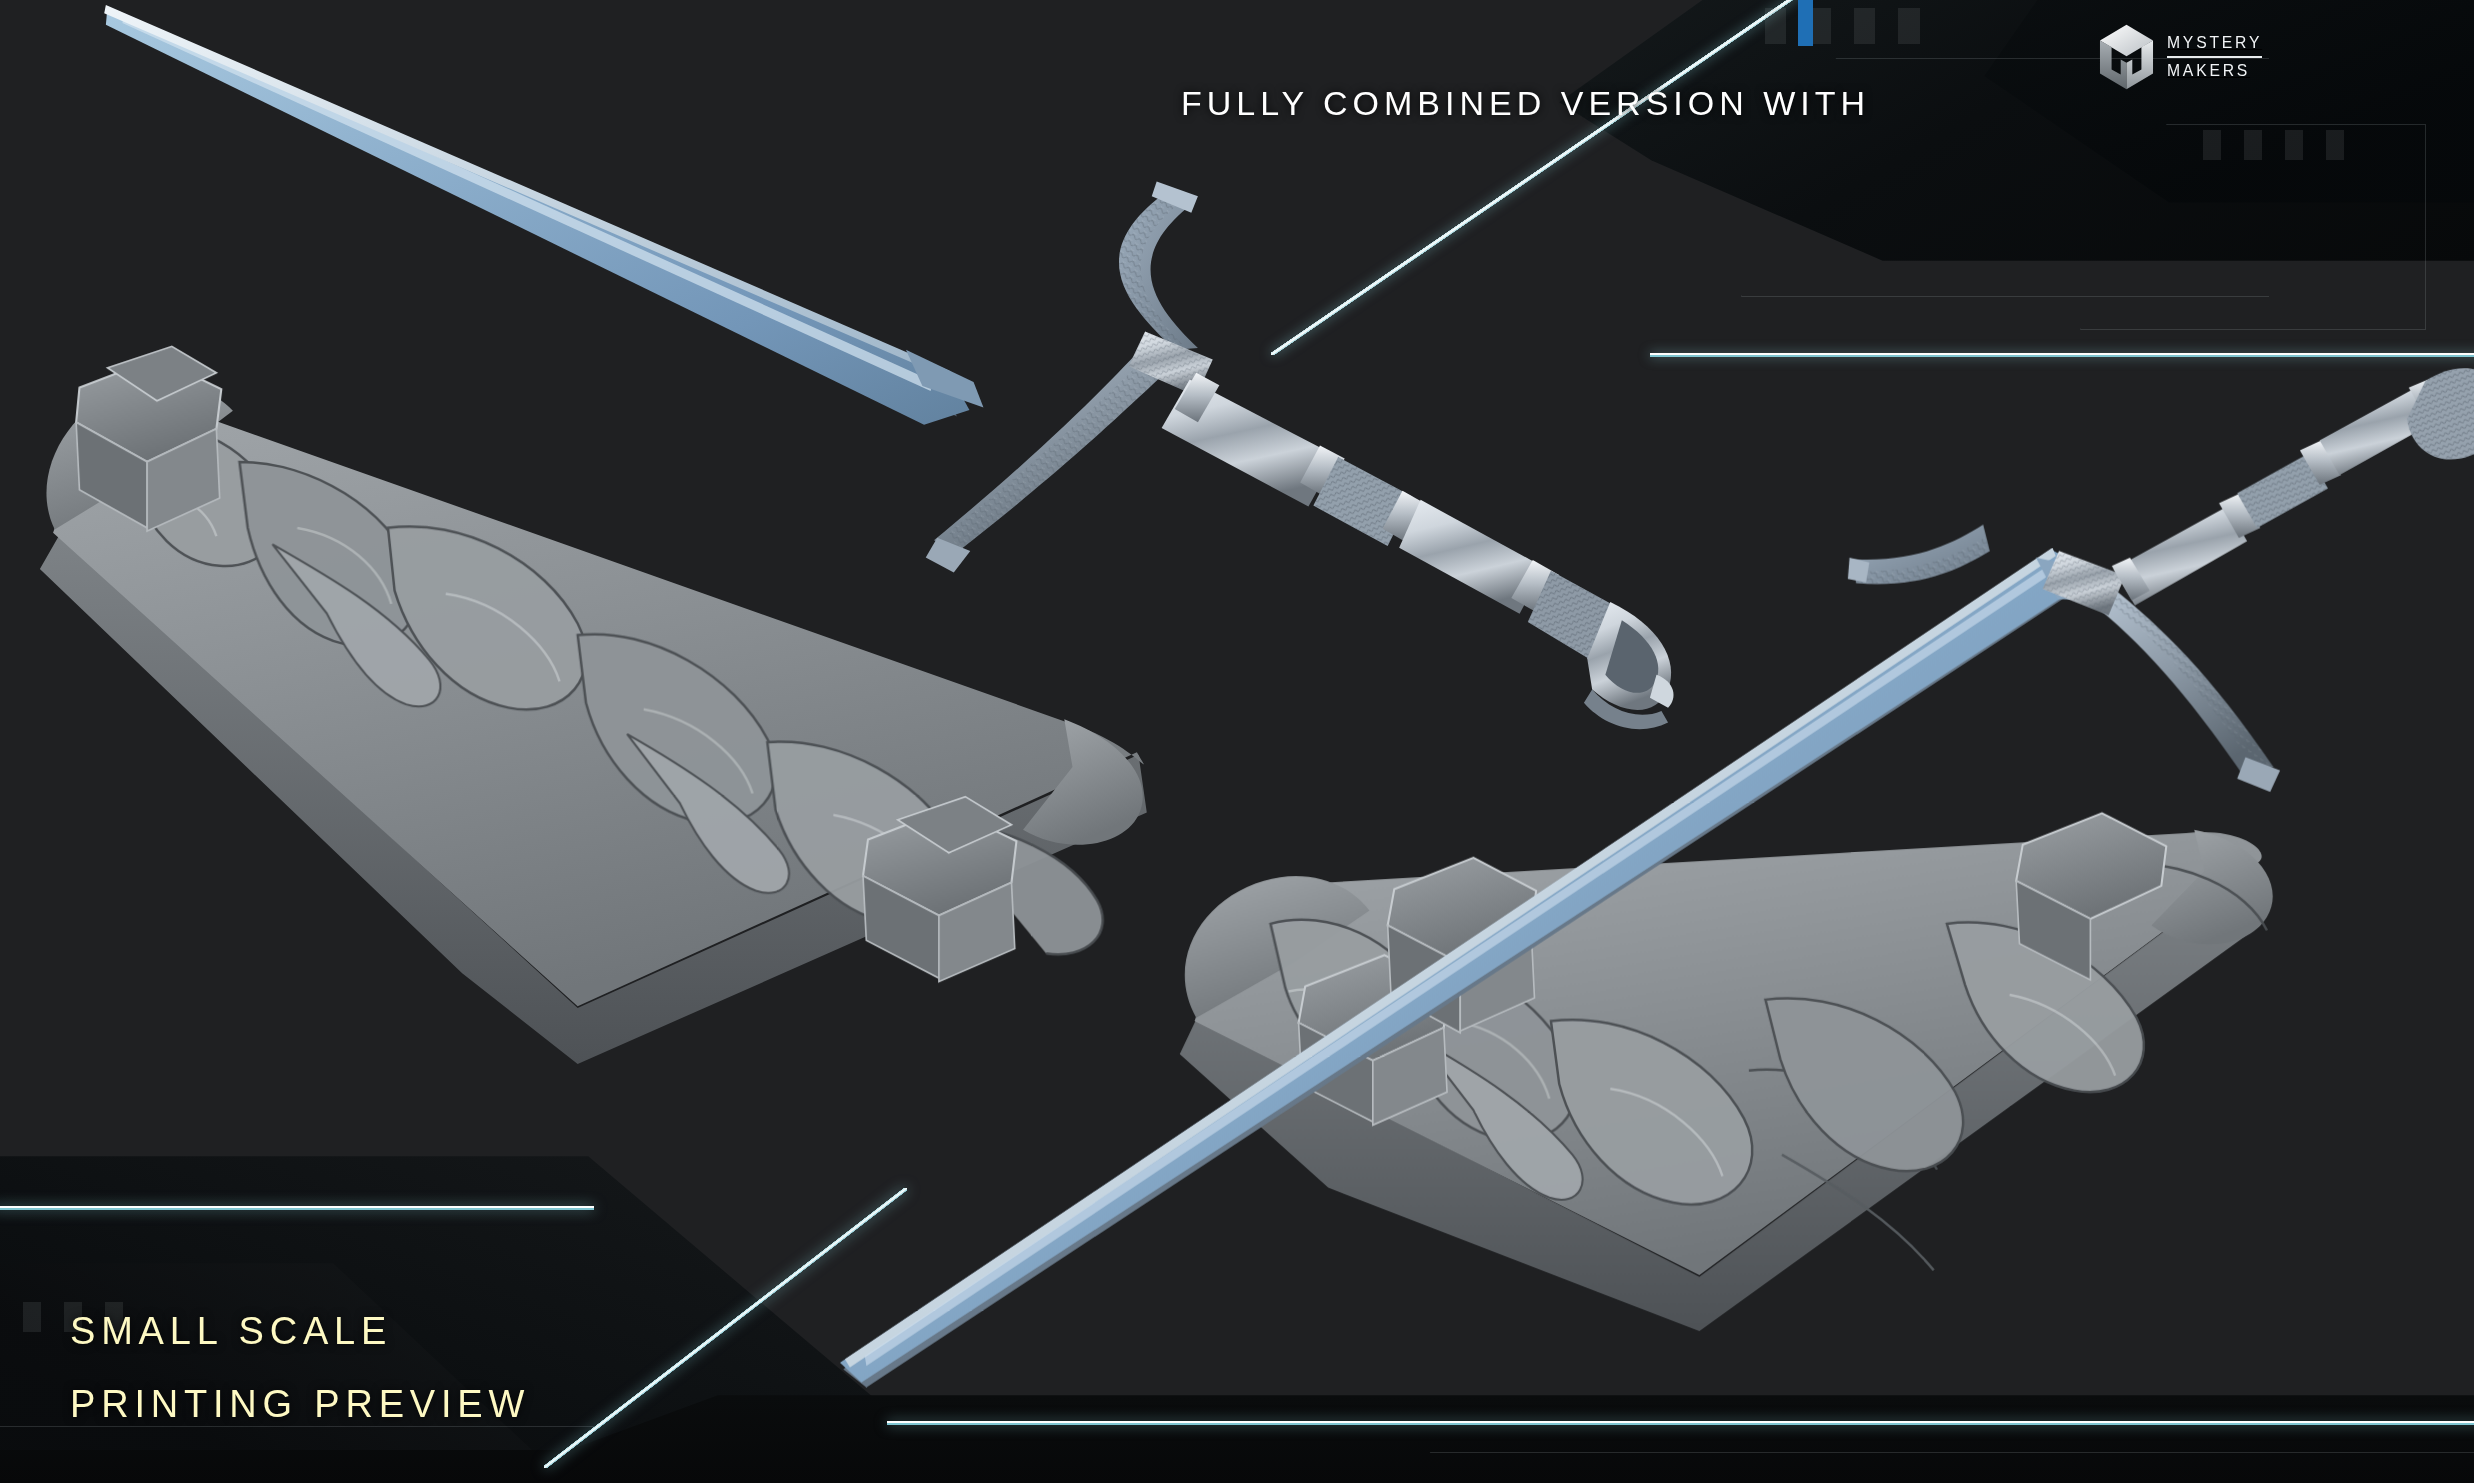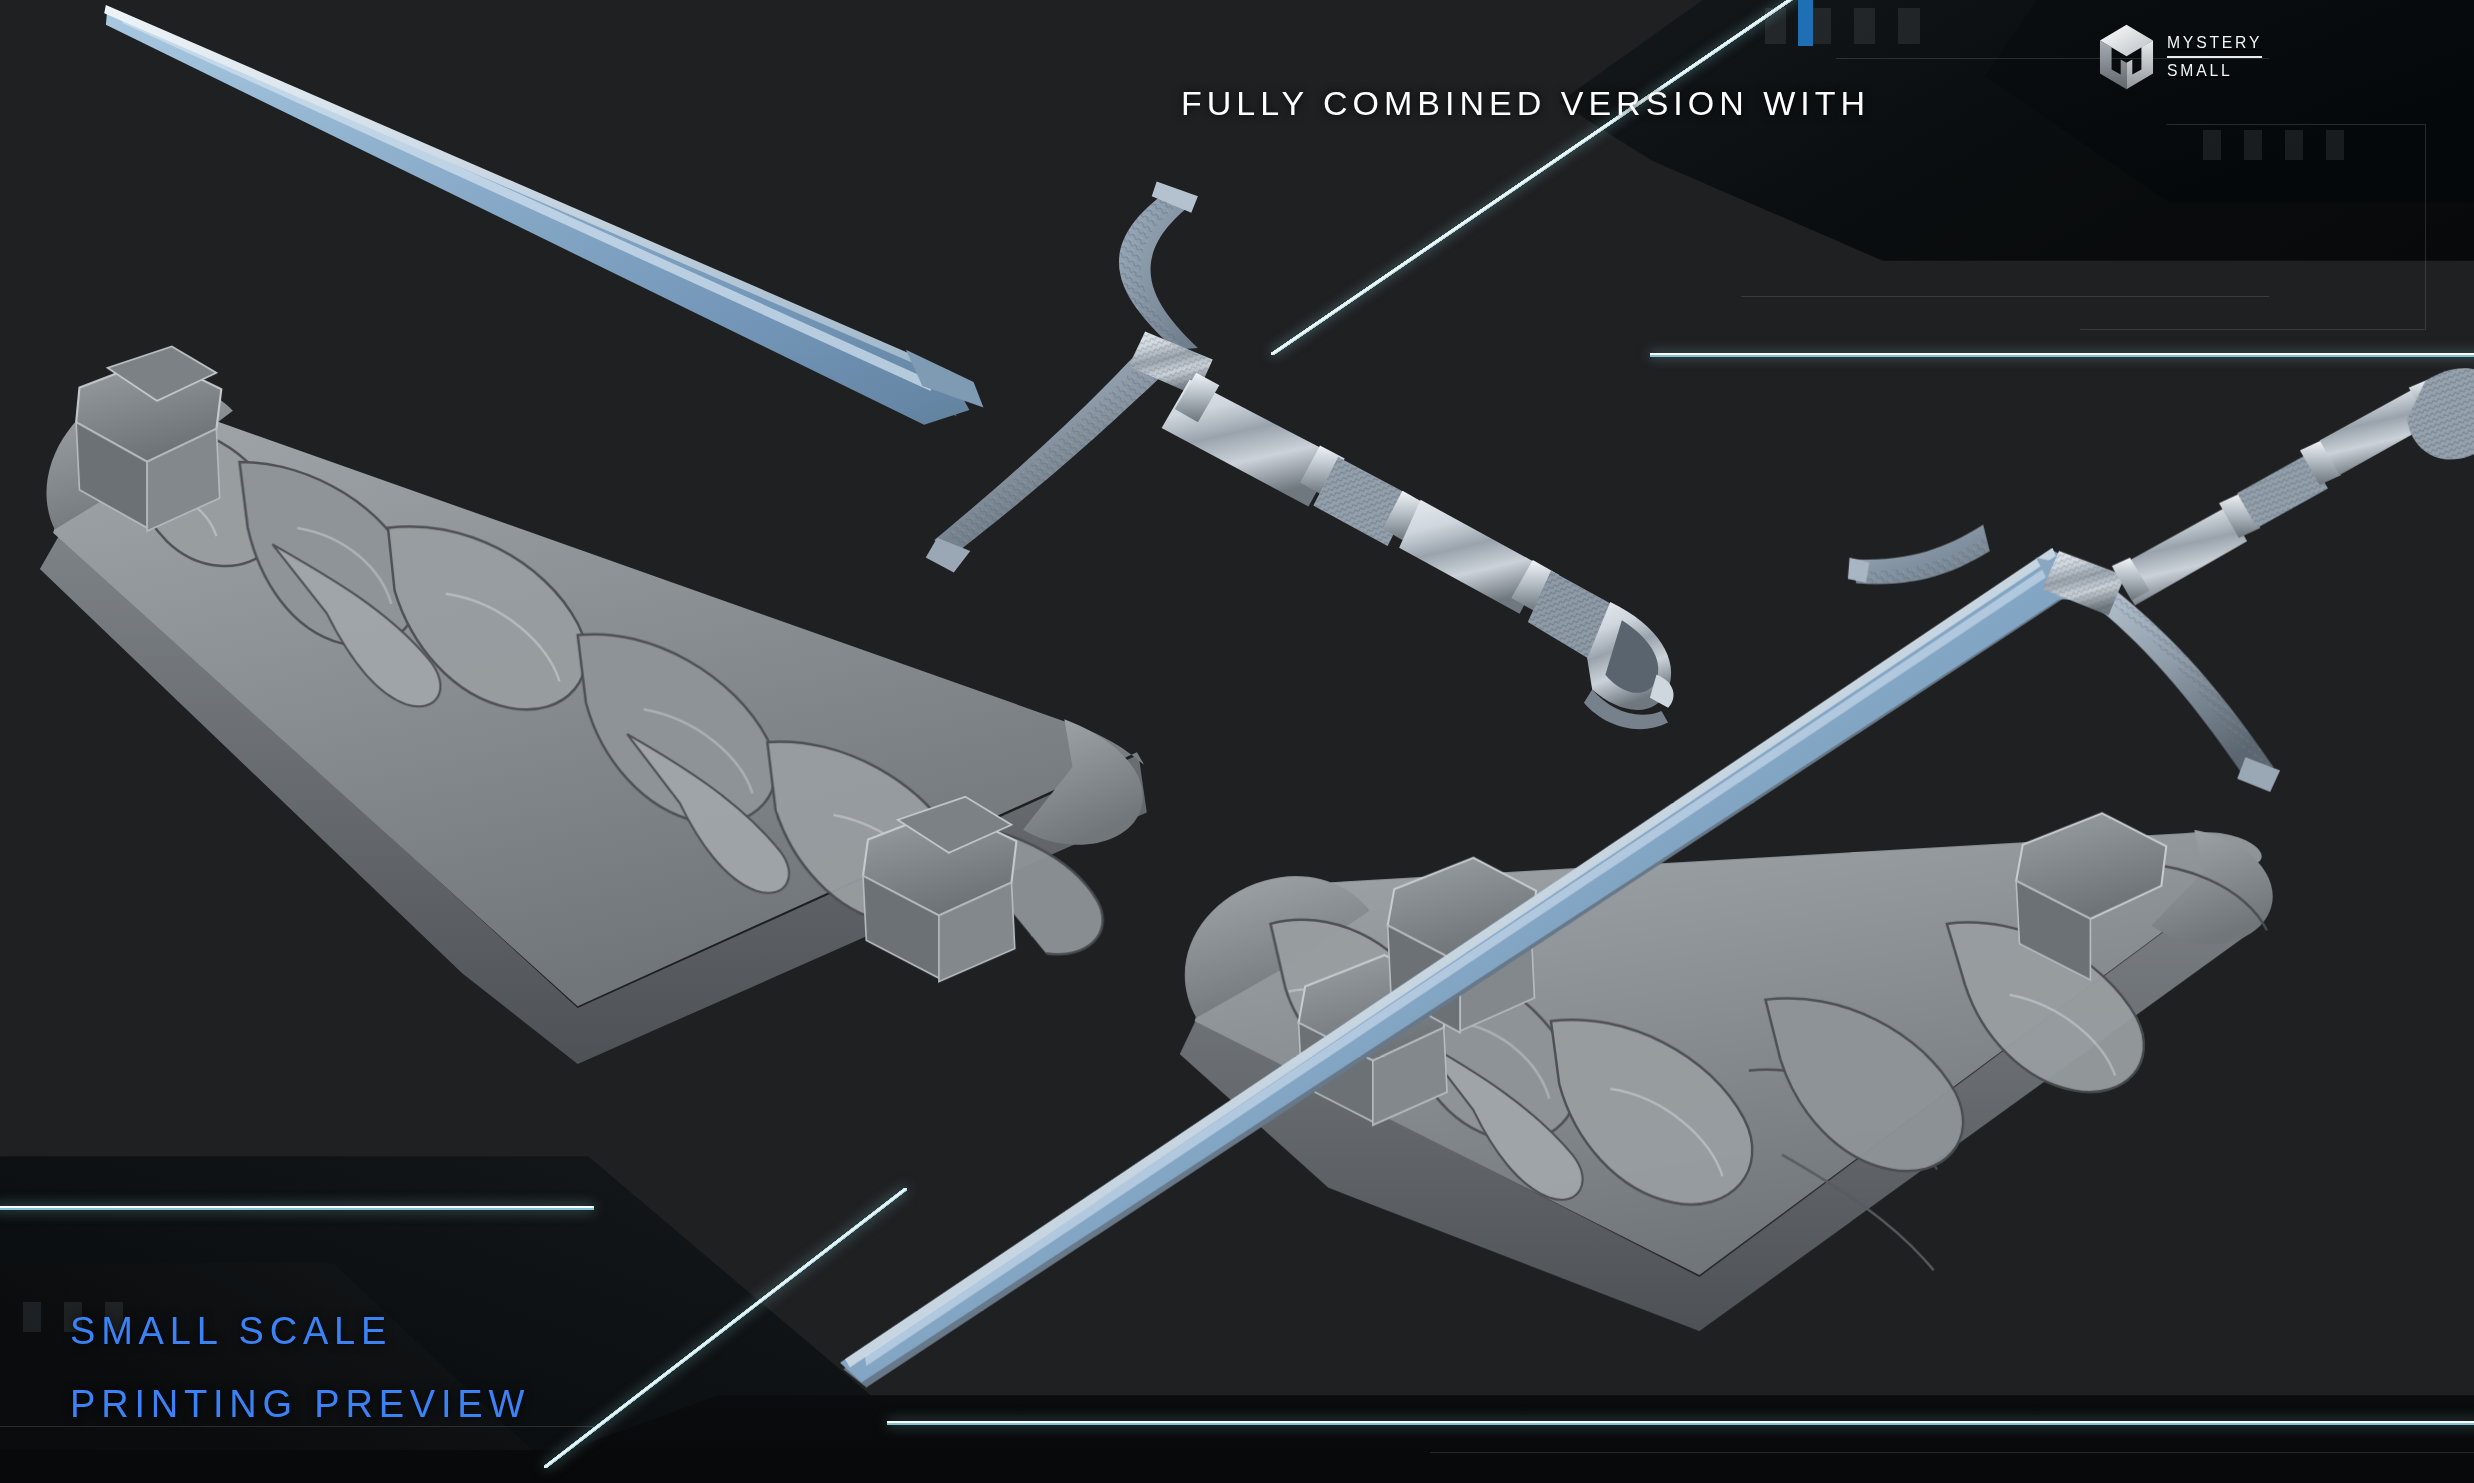--- a/index.html
+++ b/index.html
@@ -98,21 +98,21 @@
   .title {
     position:absolute; top:73px; left:1138px; width:775px;
     text-align:center; color:#fff;
     font-size:34px; letter-spacing:5px; line-height:60px; font-weight:500;
     text-shadow:0 0 8.2px rgba(0,0,0,.9);
   }
   .title div { white-space:nowrap; }
 
   .corner-label {
     position:absolute; left:70px; top:1295px;
-    color:#3b82f6; font-size:38px; letter-spacing:5.8px; line-height:73px; font-weight:500;
+    color:#fef9c3; font-size:38px; letter-spacing:5.8px; line-height:73px; font-weight:500;
     text-shadow:0 0 10px rgba(0,0,0,.85);
   }
 
   
   .logo { position:absolute; top:23px; left:2095px; display:flex; align-items:center; gap:9px; }
   .logo .mark { width:63px; height:68px; flex:0 0 auto; }
   .logo .wordmark { display:flex; flex-direction:column; justify-content:flex-start;text-decoration:underline; }
   .logo .wordmark span {
     color:#f2f4f6; font-size:15.7px; letter-spacing:2.8px; font-weight:500; line-height:22px;
   }
@@ -186,21 +186,21 @@
 
       <path d="M38 2 L70 21 L38 40 L6 21 Z" fill="url(#cg1)"></path>
 
       <path d="M6 21 L20 29 L20 56 L31 62 L31 44 L38 48 L38 80 L6 61 Z" fill="url(#cg3)"></path>
 
       <path d="M70 21 L70 61 L38 80 L38 48 L45 44 L45 62 L56 56 L56 29 Z" fill="url(#cg2)"></path>
     </svg>
     <div class="wordmark">
       <span>MYSTERY</span>
       <div class="rule"></div>
-      <span>SMALL</span>
+      <span>MAKERS</span>
     </div>
   </div>
 
   <div class="corner-label">
     <div>SMALL SCALE</div>
     <div>PRINTING PREVIEW</div>
   </div>
 
   <svg class="render" style="left:0; top:0; width:2475px; height:1483px;" viewBox="0 0 3000 1798">
     <defs>

